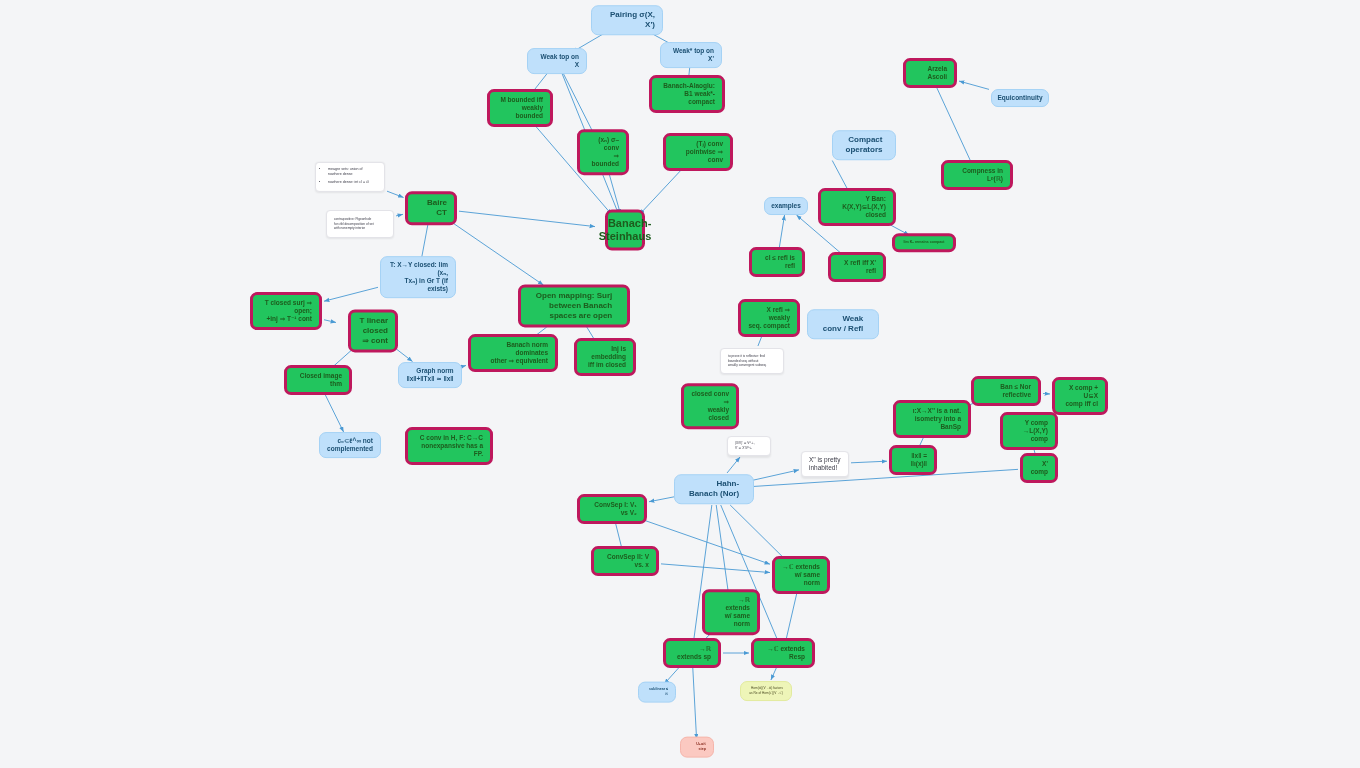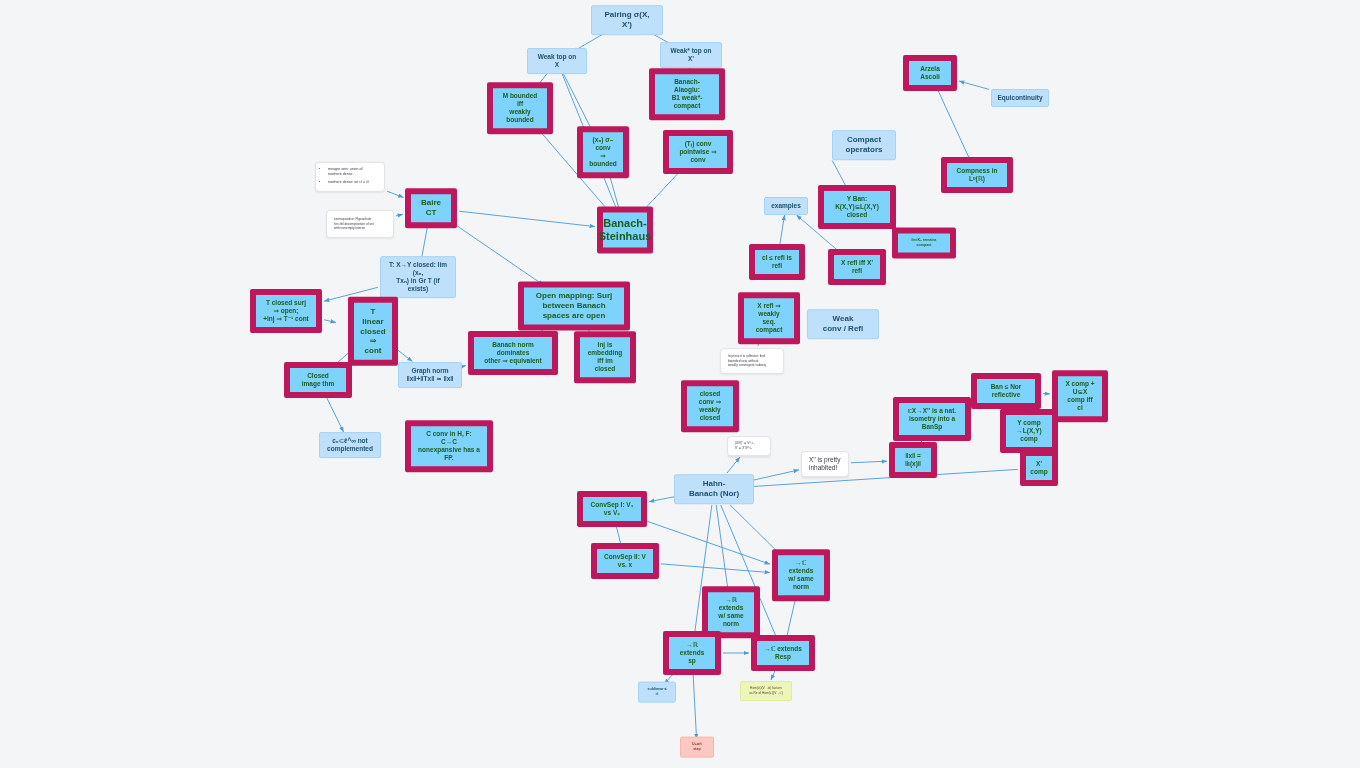--- a/index.html
+++ b/index.html
@@ -8,30 +8,30 @@
     background:#f4f5f7;
     font-family:"Liberation Sans","DejaVu Sans",sans-serif;
     overflow:hidden;
     position:relative;
   }
   #canvas{position:absolute;inset:0;width:1360px;height:768px;}
   svg.edges{position:absolute;left:0;top:0;width:1360px;height:768px;pointer-events:none;}
   .node{
     position:absolute;
     box-sizing:border-box;
-    border-radius:2px;
-    text-align:center;
+    border-radius:7px;
+    text-align:right;
     line-height:1.22;
     padding:4px 7px;
     transform:translate(-50%,-50%);
     white-space:pre-line;
     display:flex;align-items:center;justify-content:center;
   }
   .blue{background:#bfe0fb;color:#1b4f72;border:1px solid #a5d2f5;font-weight:bold;}
-  .green{background:#7dd3fc;color:#1d5c1d;border:6px solid #be185d;font-weight:bold;}
+  .green{background:#22c55e;color:#1d5c1d;border:3px solid #be185d;font-weight:bold;}
   .pink{background:#fbc9c1;color:#8a2d20;border:1px solid #f5b5ab;font-weight:bold;}
   .note{background:#ffffff;color:#3a3a46;border:1px solid #e3e3e8;border-radius:4px;
         font-weight:normal;text-align:left;box-shadow:0 1px 2px rgba(0,0,0,.07);
         justify-content:flex-start;}
   .noteY{background:#eef5b8;color:#4a4a22;border:1px solid #e2ea9f;font-weight:normal;}
   .big{font-size:11px;}
   .med{font-size:8px;}
   .sm{font-size:6.5px;}
   .xs{font-size:3.6px;line-height:1.5;}
   .tiny{font-size:3.2px;line-height:1.55;}
@@ -111,21 +111,21 @@
       <div class="node green sm" style="left: 603px; top: 152px; width: 52px; min-height: 23px;">(xₙ) σ–conv
 ⇒ bounded</div>
       <div class="node green sm" style="left: 698px; top: 152px; width: 70px; min-height: 23px;">(Tⱼ) conv
 pointwise ⇒ conv</div>
       <div class="node green med" style="left: 431px; top: 208px; width: 52px; min-height: 17px;">Baire CT</div>
       <div class="node note xs" style="left: 350px; top: 177px; width: 70px; min-height: 28px;"><ul class="mini"><li>meagre sets: union of
 nowhere dense</li><li>nowhere dense: int cl = ∅</li></ul></div>
       <div class="node note tiny" style="left: 360px; top: 224px; width: 68px; min-height: 28px;">contrapositive: Pigeonhole
 for ctbl decomposition of set
 with nonempty interior</div>
-      <div class="node green big" style="left: 625px; top: 230px; width: 56px; min-height: 27px;">Banach-
+      <div class="node green big" style="left: 625px; top: 230px; width: 40px; min-height: 27px;">Banach-
 Steinhaus</div>
       <div class="node blue sm" style="left: 418px; top: 277px; width: 76px; min-height: 23px;">T: X→Y closed: lim (xₙ,
 Txₙ) in Gr T (if exists)</div>
       <div class="node green sm" style="left: 286px; top: 311px; width: 72px; min-height: 23px;">T closed surj ⇒ open;
 +inj ⇒ T⁻¹ cont</div>
       <div class="node green med" style="left: 373px; top: 331px; width: 50px; min-height: 27px;">T linear
 closed ⇒ cont</div>
       <div class="node green med" style="left: 574px; top: 306px; width: 112px; min-height: 38px;">Open mapping: Surj
 between Banach
 spaces are open</div>

